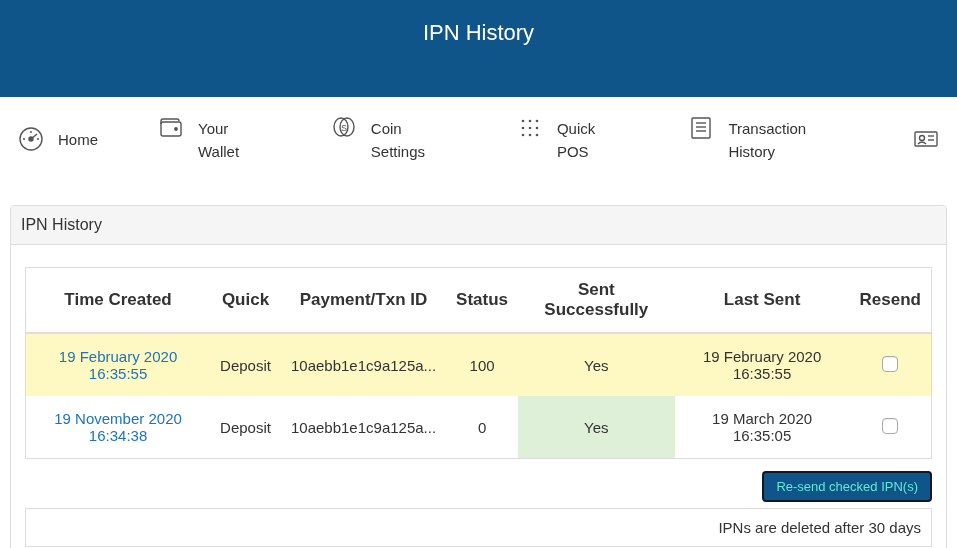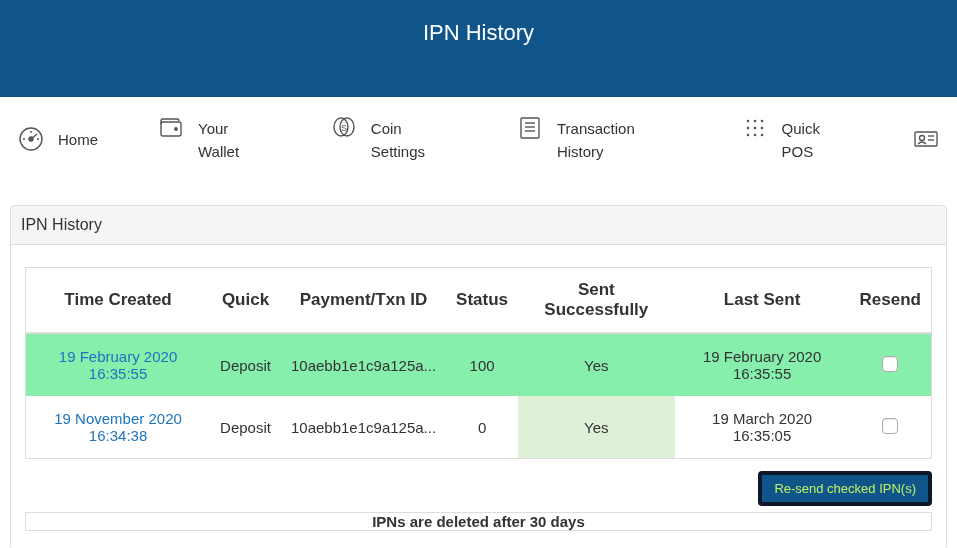--- a/index.html
+++ b/index.html
@@ -83,52 +83,52 @@
   table.data td {
     padding: 14px 10px;
     text-align: center;
     font-size: 15px;
     color: #333;
   }
   table.data td.link a {
     color: #1e73be;
     text-decoration: none;
   }
-  tr.row-green-full td { background: #86efac; }
+  tr.row-green-full td { background: #fef9c3; }
   td.cell-green { background: #dff0d8; }
   .checkbox {
     width: 16px;
     height: 16px;
     border: 1px solid #aaa;
     border-radius: 4px;
     display: inline-block;
     background: #fff;
     box-shadow: inset 0 1px 1px rgba(0,0,0,0.08);
   }
   .actions {
     text-align: right;
     margin-top: 12px;
   }
   .btn {
     background: #10558a;
-    color: #bef264;
-    border: 4px solid #0f172a;
+    color: #5eead4;
+    border: 2px solid #0f172a;
     border-radius: 4px;
     padding: 6px 12px;
     font-size: 13px;
     cursor: pointer;
   }
   .footer-note {
     border: 1px solid #ddd;
     border-top: 1px solid #ddd;
-    text-align: center;
+    text-align: right;
+    padding: 10px;
     margin-top: 6px;
     font-size: 15px;
     color: #333;
-    font-weight: bold;
   }
   svg { stroke: #555; fill: none; stroke-width: 1.4; }
 </style>
 </head>
 <body>
 
 <div class="header-bar">
   <h1>IPN History</h1>
 </div>
 
@@ -167,53 +167,53 @@
     <span class="icon">
       <svg viewBox="0 0 26 26">
           <ellipse cx="10" cy="12" rx="7" ry="9"></ellipse>
           <ellipse cx="16" cy="12" rx="7" ry="9"></ellipse>
           <text x="13" y="16" font-size="9" fill="#555" stroke="none" text-anchor="middle">S</text>
         </svg>
     </span>
     <span class="label-wrap">
         <span>Coin Settings</span>
       </span>
-  </div>
-
-  <div class="nav-item">
-    <span class="icon">
-      <svg viewBox="0 0 26 26">
-          <rect x="4" y="3" width="18" height="20" rx="1"></rect>
-          <line x1="8" y1="8" x2="18" y2="8"></line>
-          <line x1="8" y1="12" x2="18" y2="12"></line>
-          <line x1="8" y1="16" x2="18" y2="16"></line>
-        </svg>
-    </span>
-    <span class="label-wrap">
-      <span>Transaction History</span>
-    </span>
   </div>
 
   <div class="nav-item">
     <span class="icon">
       <svg viewBox="0 0 26 26">
         <circle cx="6" cy="6" r="1.3" fill="#555" stroke="none"></circle>
           <circle cx="13" cy="6" r="1.3" fill="#555" stroke="none"></circle>
           <circle cx="20" cy="6" r="1.3" fill="#555" stroke="none"></circle>
         <circle cx="6" cy="13" r="1.3" fill="#555" stroke="none"></circle>
           <circle cx="13" cy="13" r="1.3" fill="#555" stroke="none"></circle>
           <circle cx="20" cy="13" r="1.3" fill="#555" stroke="none"></circle>
         <circle cx="6" cy="20" r="1.3" fill="#555" stroke="none"></circle>
           <circle cx="13" cy="20" r="1.3" fill="#555" stroke="none"></circle>
           <circle cx="20" cy="20" r="1.3" fill="#555" stroke="none"></circle>
       </svg>
     </span>
     <span class="label-wrap">
         <span>Quick POS</span>
       </span>
+  </div>
+
+  <div class="nav-item">
+    <span class="icon">
+      <svg viewBox="0 0 26 26">
+          <rect x="4" y="3" width="18" height="20" rx="1"></rect>
+          <line x1="8" y1="8" x2="18" y2="8"></line>
+          <line x1="8" y1="12" x2="18" y2="12"></line>
+          <line x1="8" y1="16" x2="18" y2="16"></line>
+        </svg>
+    </span>
+    <span class="label-wrap">
+      <span>Transaction History</span>
+    </span>
   </div>
 
   <div class="nav-item">
     <span class="icon">
       <svg viewBox="0 0 26 26">
           <rect x="2" y="6" width="22" height="14" rx="1"></rect>
           <circle cx="9" cy="12" r="2.5"></circle>
           <path d="M5 18 Q9 14 13 18"></path>
           <line x1="15" y1="10" x2="21" y2="10"></line>
           <line x1="15" y1="14" x2="21" y2="14"></line>

